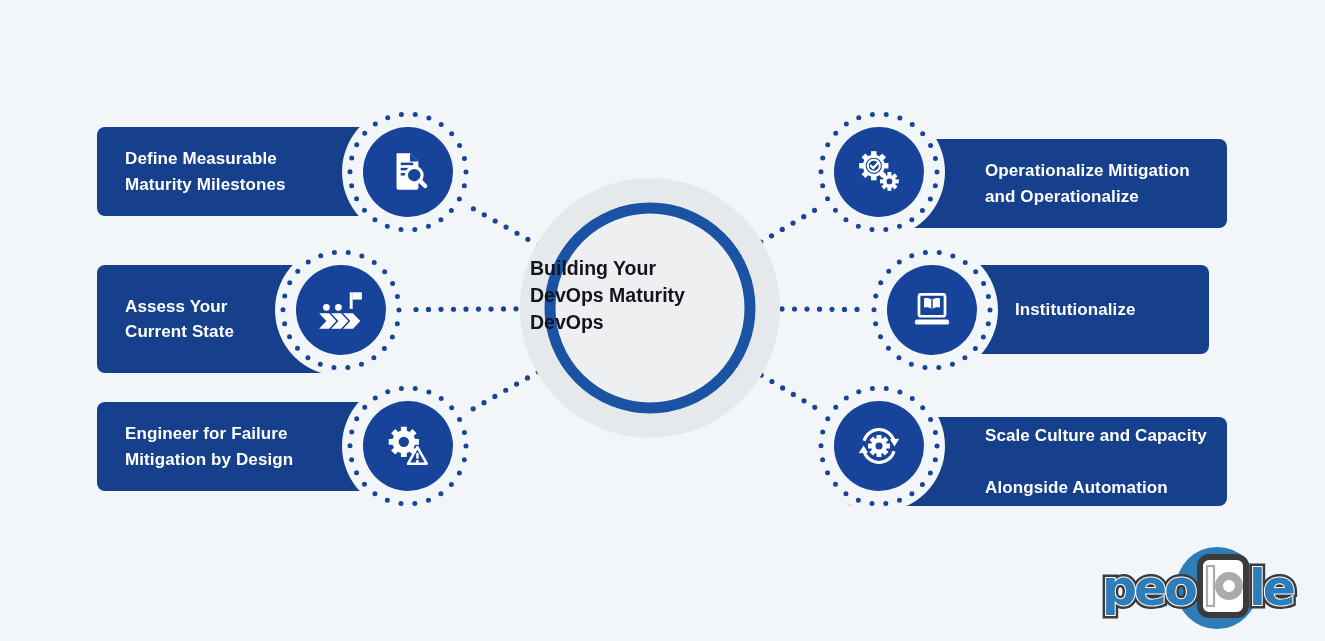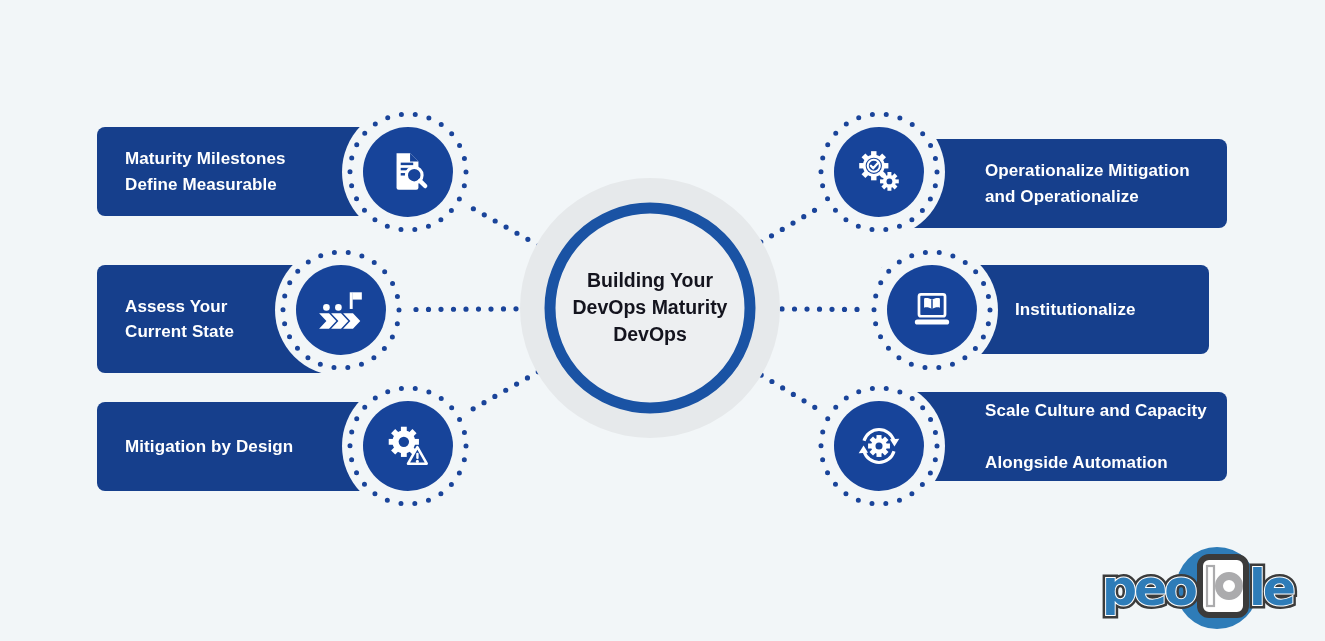--- a/index.html
+++ b/index.html
@@ -19,35 +19,35 @@
     color:#fff;font-weight:bold;font-size:17px;line-height:25.5px;
     letter-spacing:.1px;
   }
   .bar .line{white-space:nowrap;}
   .bar-l{padding-left:28px;}
   #bar1{left:97px;top:127px;width:318px;height:89px;}
   #bar2{left:97px;top:265px;width:251px;height:108px;}
   #bar3{left:97px;top:402px;width:318px;height:89px;}
   #bar4{left:845px;top:139px;width:382px;height:89px;padding-left:140px;}
   #bar5{left:880px;top:265px;width:329px;height:89px;padding-left:135px;}
-  #bar6{left:845px;top:392px;width:382px;height:89px;padding-left:140px;gap:27px;}
+  #bar6{left:845px;top:417px;width:382px;height:89px;padding-left:140px;gap:27px;}
   
   .badge{position:absolute;width:140px;height:140px;z-index:4;}
   .badge .icon{position:absolute;left:45px;top:45px;width:50px;height:50px;}
   #badge1{left:338px;top:102px;}
   #badge2{left:271px;top:240px;}
   #badge3{left:338px;top:376px;}
   #badge4{left:809px;top:102px;}
   #badge5{left:862px;top:240px;}
   #badge6{left:809px;top:376px;}
   
   .center-wrap{position:absolute;left:510px;top:168px;width:280px;height:280px;z-index:3;}
   .center-title{
-    position:absolute;left:530px;top:267px;width:240px;z-index:3;
-    text-align:center;font-weight:bold;font-size:19.5px;line-height:27px;
+    position:absolute;left:530px;top:255px;width:240px;z-index:3;
+    font-weight:bold;font-size:19.5px;line-height:27px;
     color:var(--title,#14141E);
   }
   
   .logo{position:absolute;left:1100px;top:545px;width:214px;height:86px;z-index:2;}
 </style>
 </head>
 <body>
 
 <div class="stage">
 
@@ -56,28 +56,29 @@
       <line x1="408" y1="172" x2="650" y2="308"></line>
       <line x1="341" y1="310" x2="650" y2="308"></line>
       <line x1="408" y1="446" x2="650" y2="308"></line>
       <line x1="879" y1="172" x2="650" y2="308"></line>
       <line x1="932" y1="310" x2="650" y2="308"></line>
       <line x1="879" y1="446" x2="650" y2="308"></line>
     </g>
   </svg>
 
   <div class="bar bar-l" id="bar1">
+    <span class="line">Define Measurable</span>
     <span class="line">Maturity Milestones</span>
-    <span class="line">Define Measurable</span>
   </div>
   <div class="bar bar-l" id="bar2">
     <span class="line">Assess Your</span>
     <span class="line">Current State</span>
   </div>
   <div class="bar bar-l" id="bar3">
+    <span class="line">Engineer for Failure</span>
     <span class="line">Mitigation by Design</span>
   </div>
   <div class="bar" id="bar4">
     <span class="line">Operationalize Mitigation</span>
     <span class="line">and Operationalize</span>
   </div>
   <div class="bar" id="bar5">
     <span class="line">Institutionalize</span>
   </div>
   <div class="bar" id="bar6">

